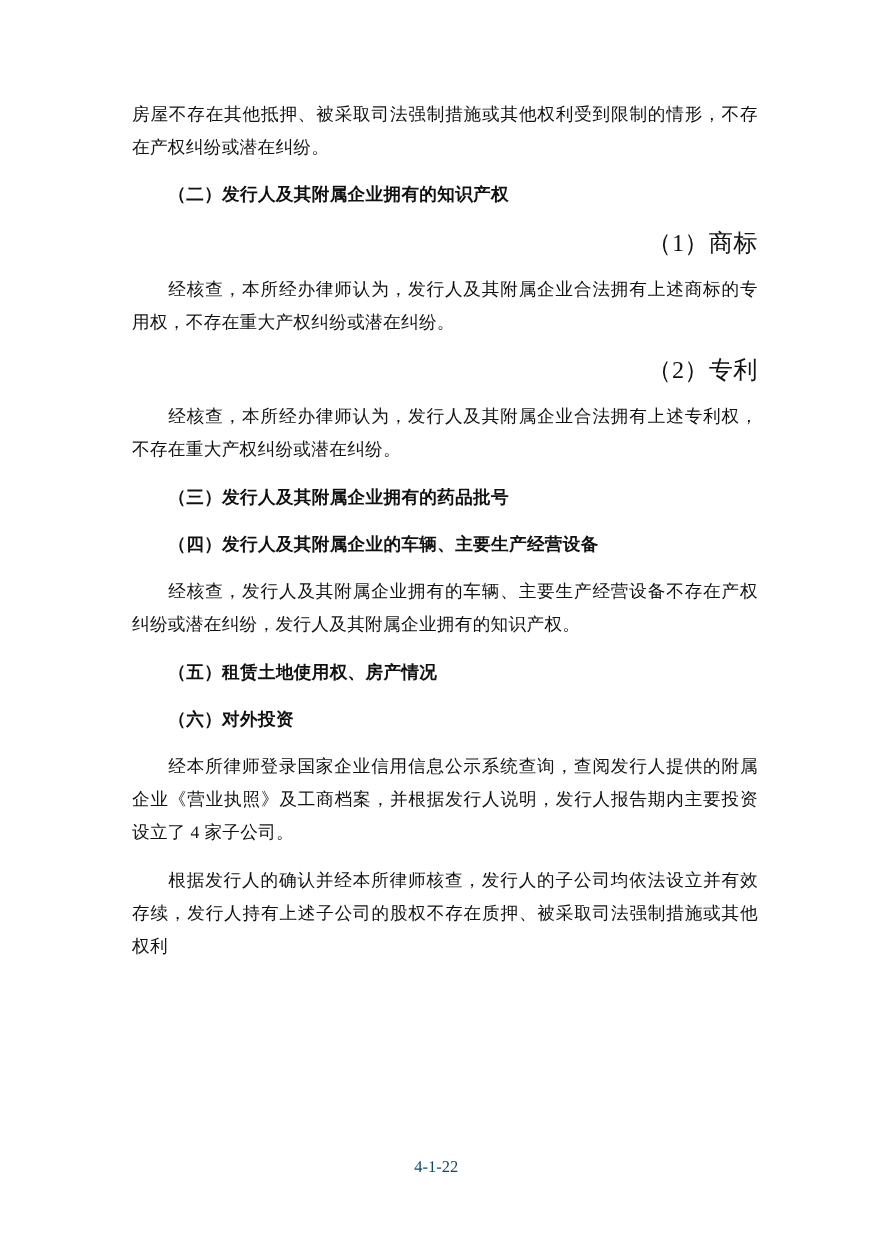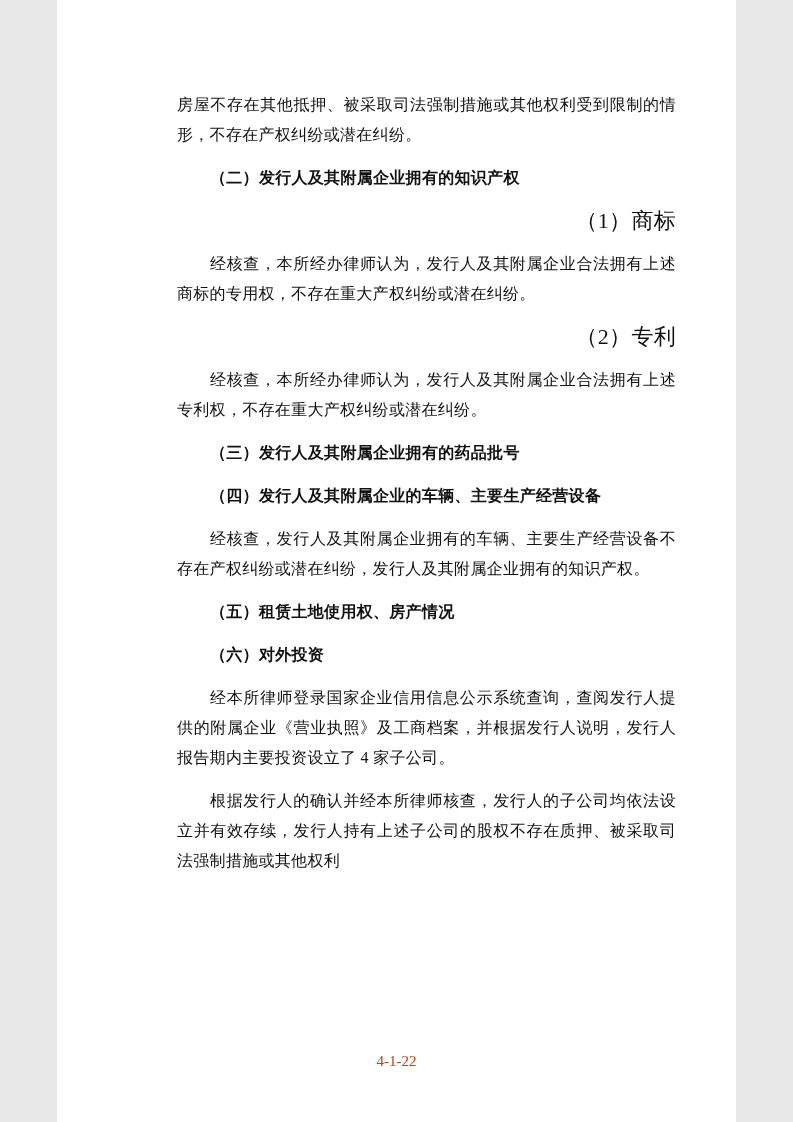--- a/index.html
+++ b/index.html
@@ -2,26 +2,26 @@
 <html><head>
 <meta charset="utf-8">
 <style>
   html, body {
     margin: 0;
     padding: 0;
     background: #e8e8e8;
   }
   .page {
     position: relative;
-    width: 679px;
+    width: 793px;
     height: 1122px;
     margin: 0 auto;
     background: #ffffff;
     box-sizing: border-box;
-    padding: 90px 60px 0 120px;
+    padding: 90px 104px 0 120px;
     color: #111111;
     font-family: "Liberation Serif", "DejaVu Serif", serif;
     overflow: hidden;
   }
   .para {
     font-size: 16px;
     line-height: 30px;
     text-align: justify;
     margin: 0 0 13px 0;
     text-indent: 33px;
@@ -52,21 +52,21 @@
     font-size: 14.5px;
   }
   .page-footer {
     position: absolute;
     left: 0;
     right: 0;
     bottom: 52px;
     text-align: center;
     font-size: 15px;
     line-height: 18px;
-    color: #c2410c;
+    color: #0c4a6e;
   }
 </style>
 </head>
 <body>
 
 <div class="page">
 
   <p class="para no-indent">房屋不存在其他抵押、被采取司法强制措施或其他权利受到限制的情形，不存在产权纠纷或潜在纠纷。</p>
 
   <p class="heading">（二）发行人及其附属企业拥有的知识产权</p>

